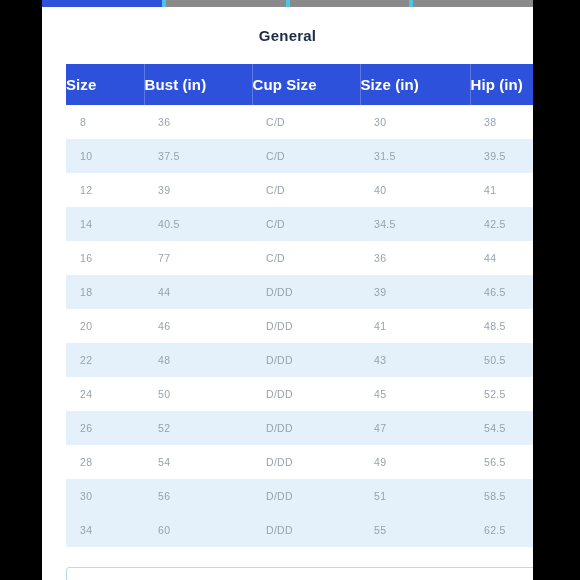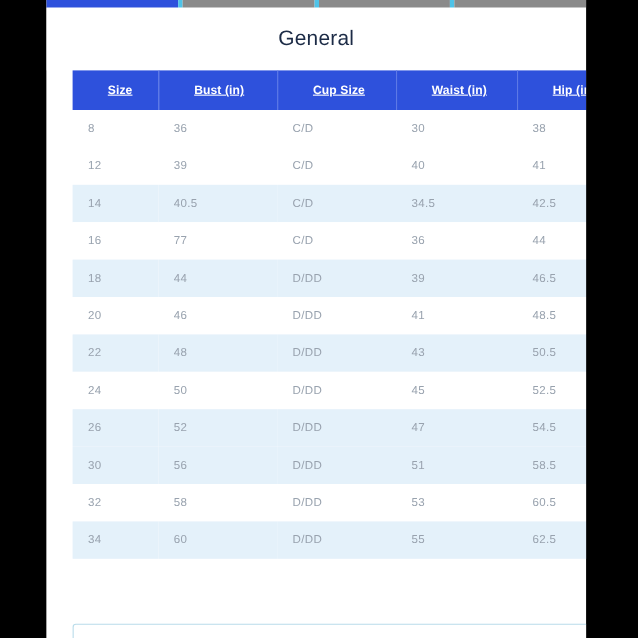--- a/index.html
+++ b/index.html
@@ -46,47 +46,46 @@
   .title-wrap{
     position:absolute;
     left:0; top:7px;
     width:491px; height:57px;
     background:#ffffff;
     display:flex;
     align-items:center;
     justify-content:center;
   }
   .title{
-    font-size:19px;
-    font-weight:normal;
+    font-size:15px;
+    font-weight:bold;
     color:#1c2b46;
     letter-spacing:.2px;
   }
   
   .table-wrap{
     position:absolute;
     left:24px; top:64px;
     width:500px;
   }
   table.size-table{
     border-collapse:collapse;
     width:500px;
     table-layout:fixed;
   }
   table.size-table thead th{
     background:#2e51dc;
     color:#ffffff;
-    font-size:11px;
+    font-size:15px;
     font-weight:bold;
     text-align:left;
-    padding:12px 0 12px 32px;
+    padding:12px 0 12px 0;
     border-right:1px solid #5d79e6;
     height:12px;
     letter-spacing:.1px;
-    text-decoration:underline;
   }
   table.size-table thead th:last-child{border-right:none;}
   table.size-table tbody td{
     font-size:10.5px;
     color:#98a2ae;
     text-align:left;
     padding:11px 0 11px 14px;
     height:11px;
     border:none;
     letter-spacing:.3px;
@@ -150,32 +149,39 @@
             <col class="c1">
             <col class="c2">
             <col class="c3">
             <col class="c4">
         </colgroup>
         <thead>
           <tr>
               <th>Size</th>
               <th>Bust (in)</th>
               <th>Cup Size</th>
-              <th>Waist (in)</th>
+              <th>Size (in)</th>
               <th>Hip (in)</th>
             </tr>
         </thead>
         <tbody>
             <tr class="plain">
               <td>8</td>
               <td>36</td>
               <td>C/D</td>
               <td>30</td>
               <td>38</td>
             </tr>
+            <tr class="stripe">
+              <td>10</td>
+              <td>37.5</td>
+              <td>C/D</td>
+              <td>31.5</td>
+              <td>39.5</td>
+            </tr>
             <tr class="plain">
               <td>12</td>
               <td>39</td>
               <td>C/D</td>
               <td>40</td>
               <td>41</td>
             </tr>
             <tr class="stripe">
               <td>14</td>
               <td>40.5</td>
@@ -218,33 +224,33 @@
               <td>45</td>
               <td>52.5</td>
             </tr>
             <tr class="stripe">
               <td>26</td>
               <td>52</td>
               <td>D/DD</td>
               <td>47</td>
               <td>54.5</td>
             </tr>
+            <tr class="plain">
+              <td>28</td>
+              <td>54</td>
+              <td>D/DD</td>
+              <td>49</td>
+              <td>56.5</td>
+            </tr>
             <tr class="stripe">
               <td>30</td>
               <td>56</td>
               <td>D/DD</td>
               <td>51</td>
               <td>58.5</td>
-            </tr>
-            <tr class="plain">
-              <td>32</td>
-              <td>58</td>
-              <td>D/DD</td>
-              <td>53</td>
-              <td>60.5</td>
             </tr>
             <tr class="stripe">
               <td>34</td>
               <td>60</td>
               <td>D/DD</td>
               <td>55</td>
               <td>62.5</td>
             </tr>
           </tbody>
       </table>

